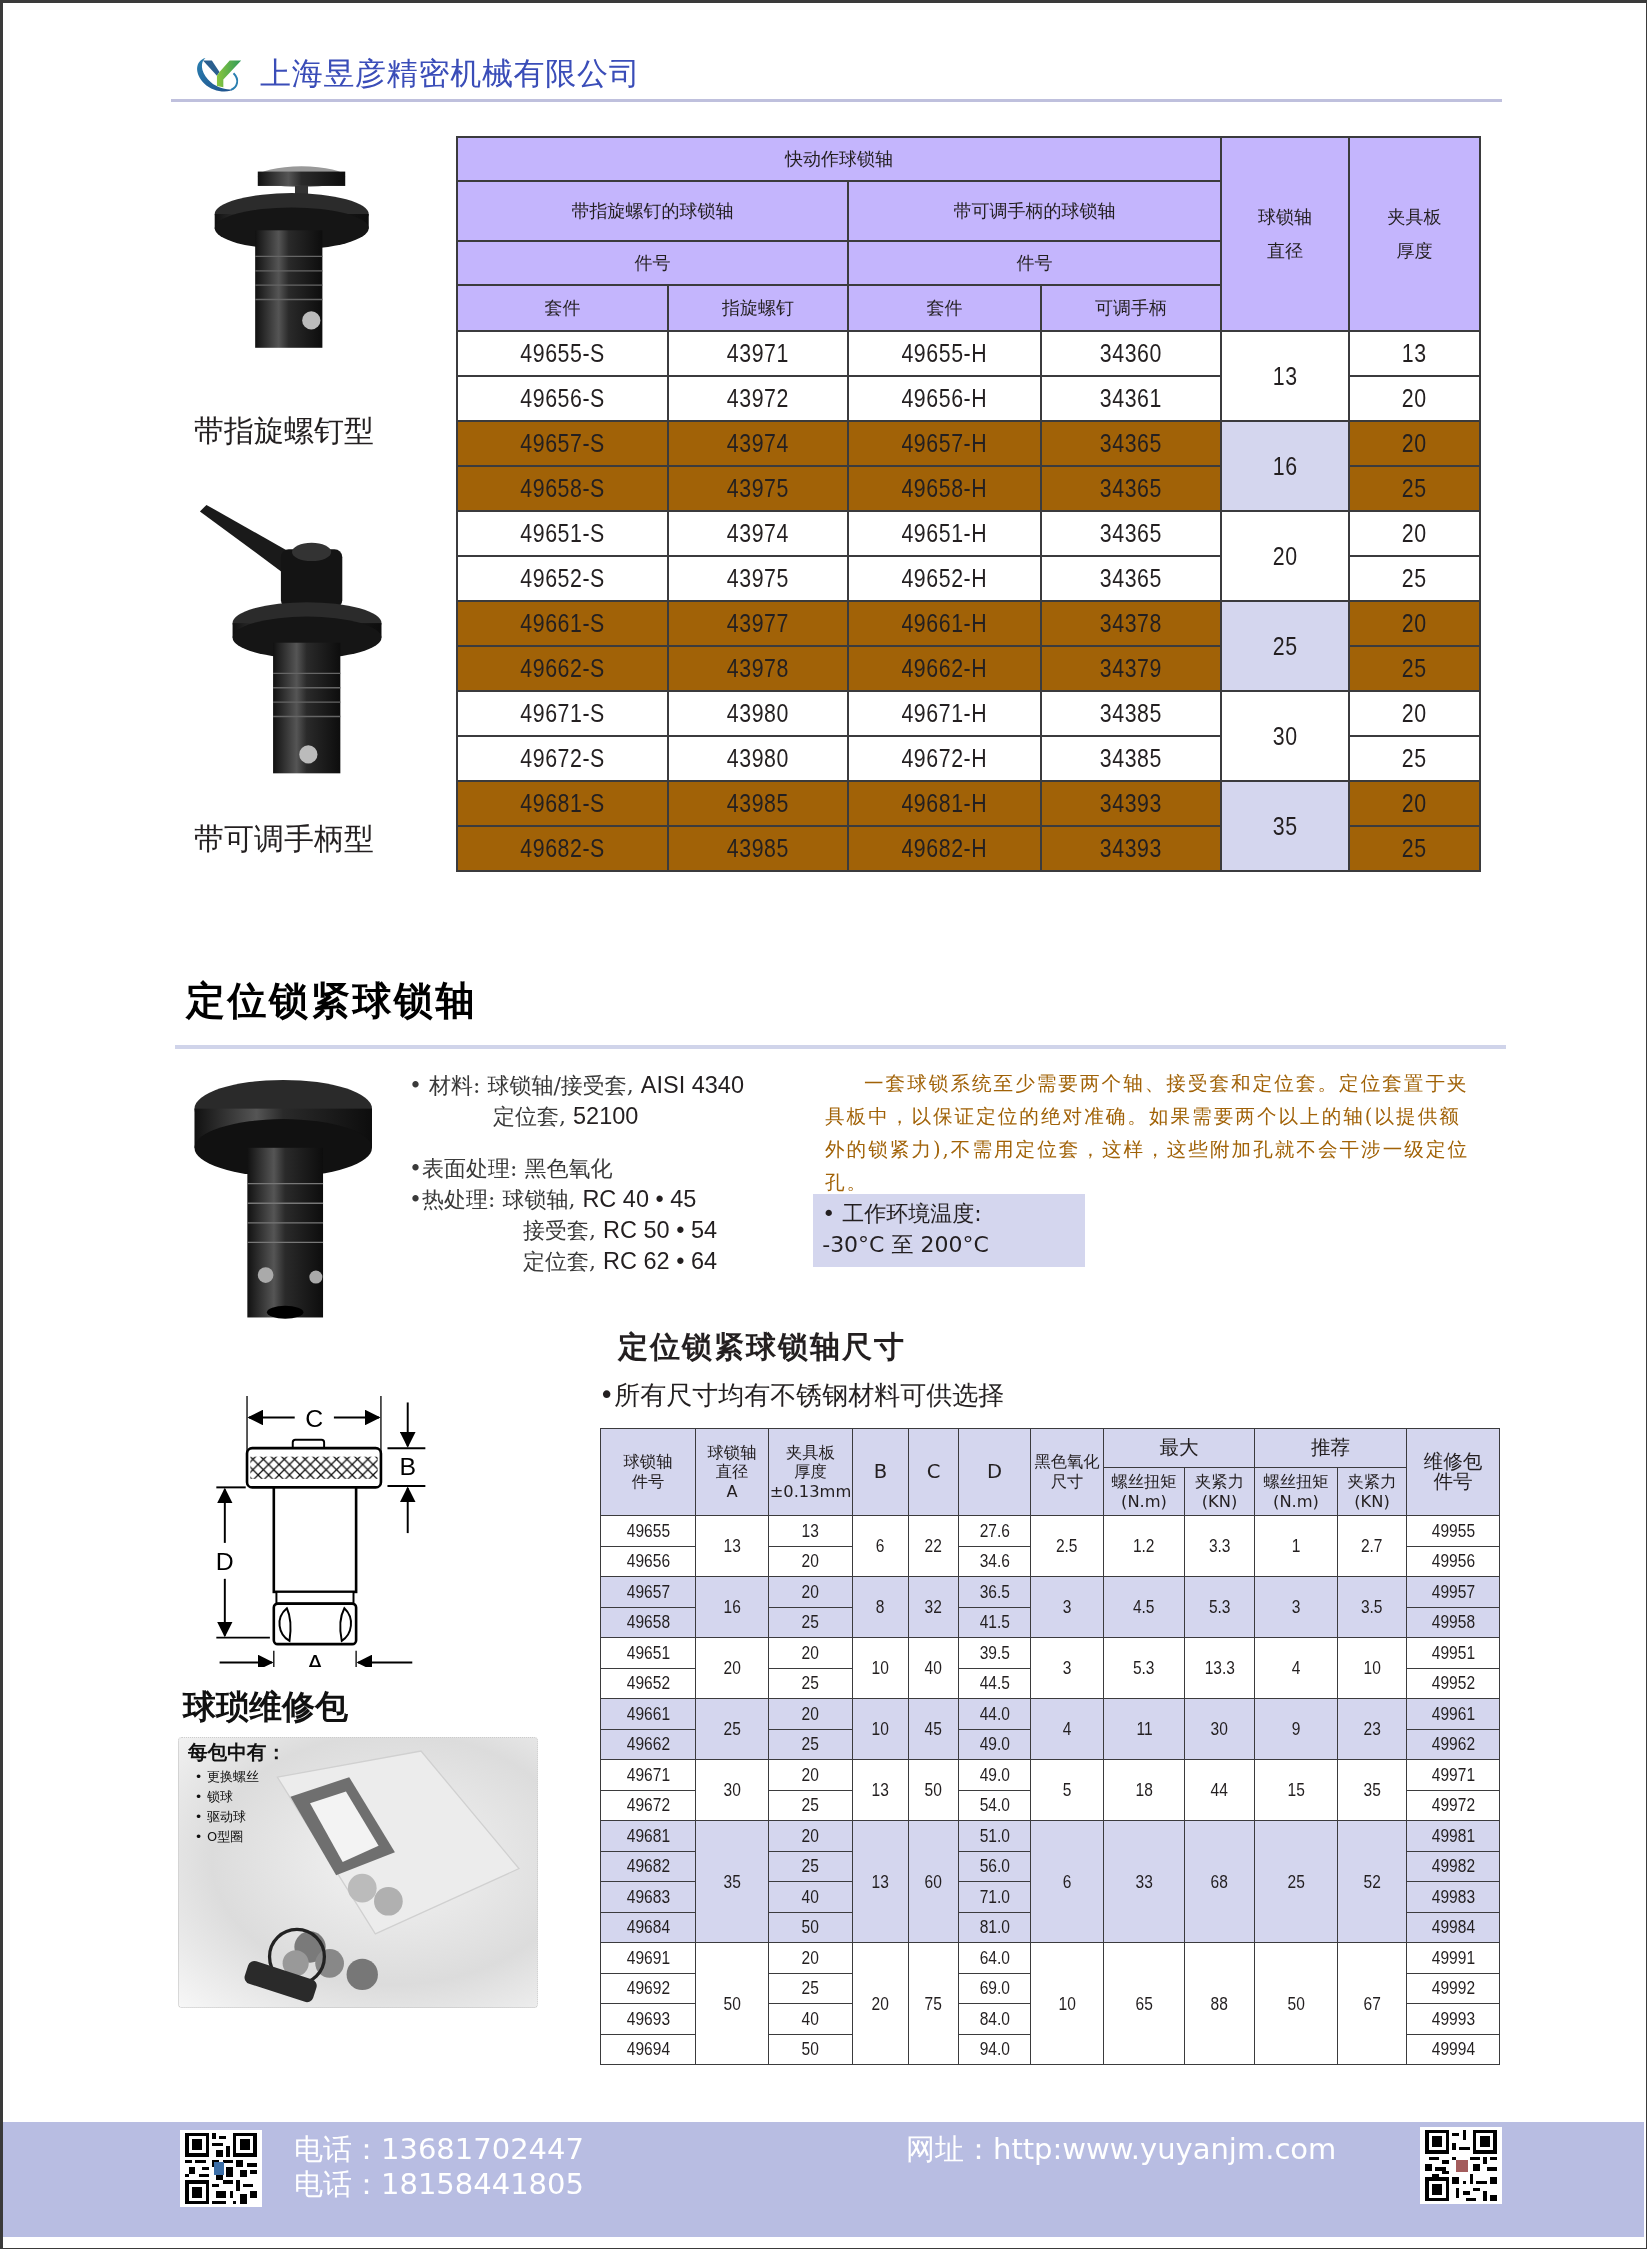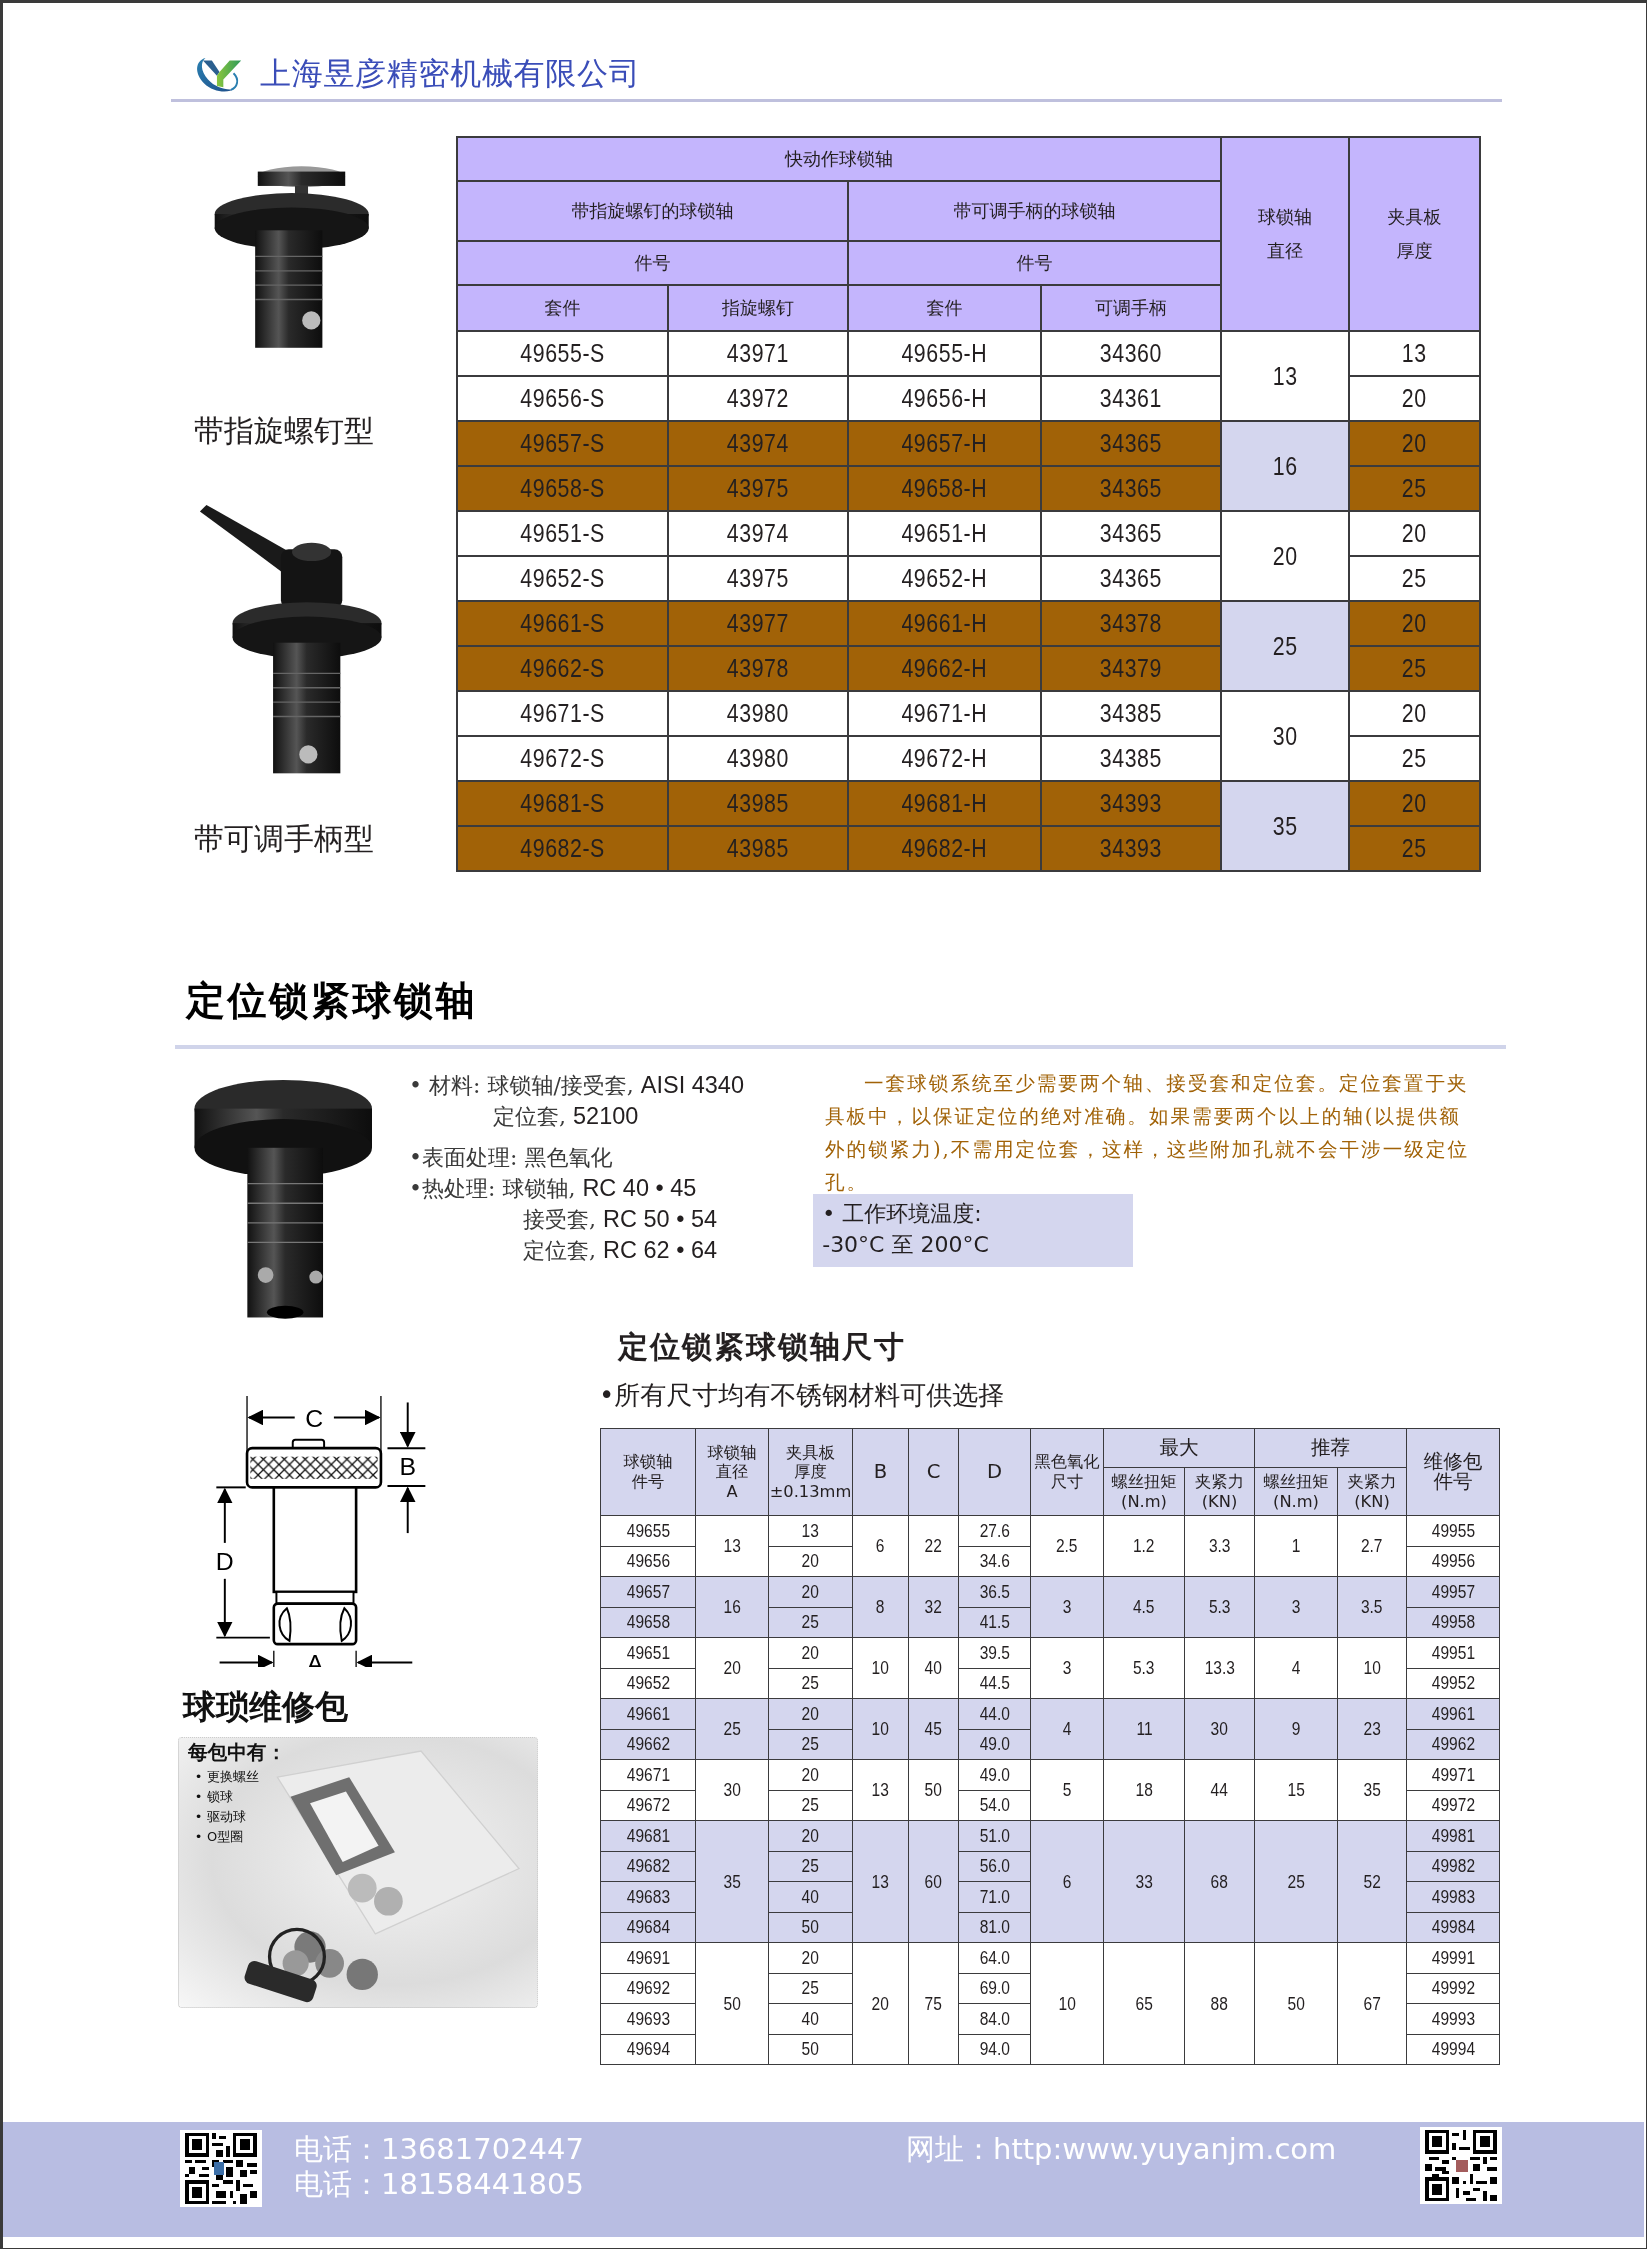--- a/index.html
+++ b/index.html
@@ -27,21 +27,21 @@
 
   
   .sec-title { left: 186px; top: 965px; font-size: 39px; font-weight: bold; color: #000; font-family: "DejaVu Sans", sans-serif; letter-spacing: 2.6px; line-height: 72px; }
   .sec-rule { left: 175px; top: 1045px; width: 1331px; height: 3.9px; background: #d0d4ea; }
 
   
   .specs { left: 409px; top: 1070px; font-size: 22px; color: #3a3a3a; line-height: 30px; font-family: "DejaVu Serif", serif; }
   .specs .row { white-space: nowrap; }
   .specs .en { font-family: "Liberation Sans", sans-serif; color: #231f20; font-size: 23.5px; }
   .desc { left: 825px; top: 1067px; width: 647px; font-size: 19.6px; line-height: 33px; color: #a16207; font-family: "DejaVu Serif", serif; letter-spacing: 2px; text-indent: 39px; }
-  .tempbox { left: 813px; top: 1194px; width: 320px; height: 73px; background: #d4d6ee; padding: 3.9px 9.2px; font-size: 22px; line-height: 31px; color: #231f20; font-family: "DejaVu Sans", sans-serif; }
+  .tempbox { left: 813px; top: 1194px; width: 272px; height: 73px; background: #d4d6ee; padding: 3.9px 9.2px; font-size: 22px; line-height: 31px; color: #231f20; font-family: "DejaVu Sans", sans-serif; }
 
   
   .dimdraw { left: 216px; top: 1360px; width: 275px; height: 307px; }
 
   
   .kit-title { left: 183px; top: 1684px; font-size: 33px; font-weight: bold; color: #111; font-family: "DejaVu Sans", sans-serif; line-height: 46px; }
   .kit-box { left: 178px; top: 1737px; width: 360px; height: 271px; border: 1.3px dotted #c8c8c8; border-radius: 3.9px; background: radial-gradient(ellipse at 60% 45%, #f4f4f4 0%, #dcdcdc 60%, #f7f7f7 100%); overflow: hidden; }
   .kit-heading { left: 188px; top: 1739px; font-size: 19.6px; font-weight: bold; color: #111; font-family: "DejaVu Sans", sans-serif; }
   .kit-list { left: 190px; top: 1767px; font-size: 13px; line-height: 20px; color: #111; font-family: "DejaVu Sans", sans-serif; list-style: none; }
   .kit-list li::before { content: "•"; display: inline-block; width: 17px; text-align: center; }
@@ -276,21 +276,21 @@
       <line x1="100" y1="255" x2="216" y2="255"></line>
     </g>
   <circle cx="128" cy="305" r="12" fill="#aaa"></circle>
     <circle cx="205" cy="308" r="10" fill="#aaa"></circle>
   <ellipse cx="158" cy="362" rx="28" ry="10" fill="#000"></ellipse>
 </svg>
 
 <div class="abs specs">
   <div class="row"><span>• 材料: 球锁轴/接受套, </span><span class="en">AISI 4340</span></div>
   <div class="row" style="padding-left:84px"><span>定位套, </span><span class="en">52100</span></div>
-  <div class="row" style="margin-top:11px">•表面处理: 黑色氧化</div>
+  <div class="row" style="margin-top:22px">•表面处理: 黑色氧化</div>
   <div class="row"><span>•热处理:  球锁轴, </span><span class="en">RC 40 • 45</span></div>
   <div class="row" style="padding-left:114px"><span>接受套, </span><span class="en">RC 50 • 54</span></div>
   <div class="row" style="padding-left:114px"><span>定位套, </span><span class="en">RC 62 • 64</span></div>
 </div>
 
 <div class="abs desc">一套球锁系统至少需要两个轴、接受套和定位套。定位套置于夹具板中，以保证定位的绝对准确。如果需要两个以上的轴(以提供额外的锁紧力),不需用定位套，这样，这些附加孔就不会干涉一级定位孔。</div>
 
 <div class="abs tempbox">
   <div>• 工作环境温度:</div>
   <div> -30°C 至 200°C</div>

